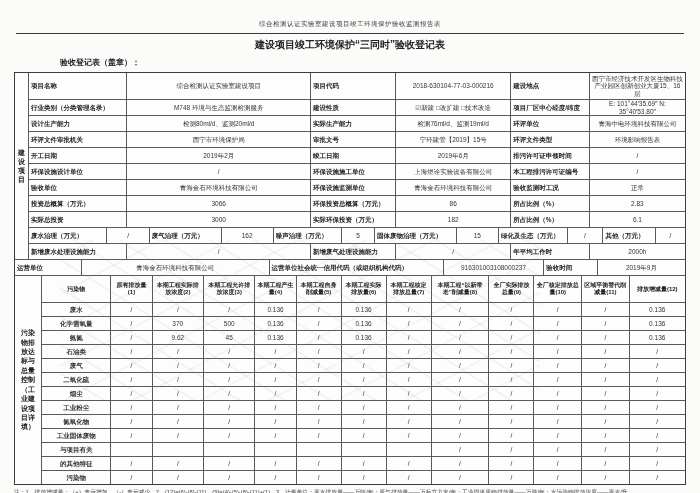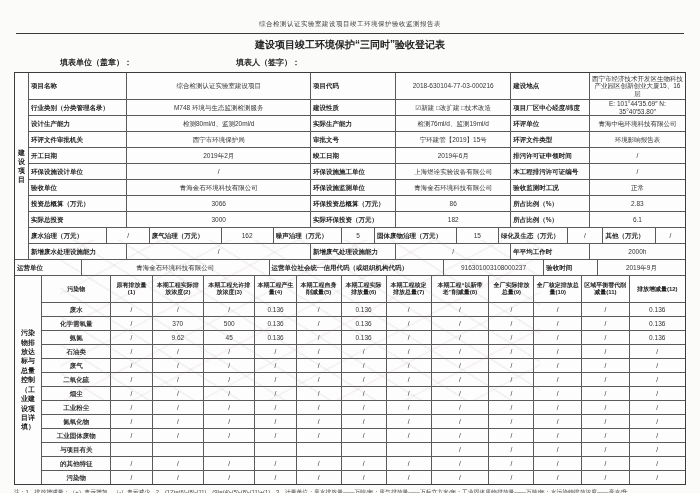--- a/index.html
+++ b/index.html
@@ -62,22 +62,21 @@
 </head>
 <body>
 
 <div class="page">
 
   <div class="rep-header">综合检测认证实验室建设项目竣工环境保护验收监测报告表</div>
 
   <div class="title">建设项目竣工环境保护“三同时”验收登记表</div>
 
   <div class="sigrow">
-    <span class="sig1">填表单位（盖章）：</span>
-    <span class="sig2">填表人（签字）：</span>
+    <span class="sig1">验收登记表（盖章）：</span>
   </div>
 
   <div class="tbl">
 
     <div class="sectionflex info-wrap">
       <div class="vstrip">
         <span>建设项目</span>
       </div>
       <div class="rows-col">
           <div class="r tall">

